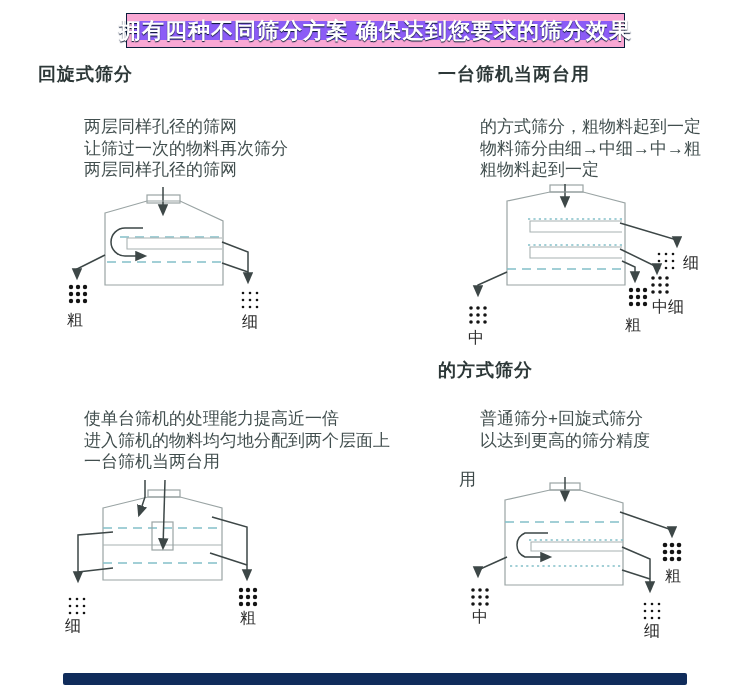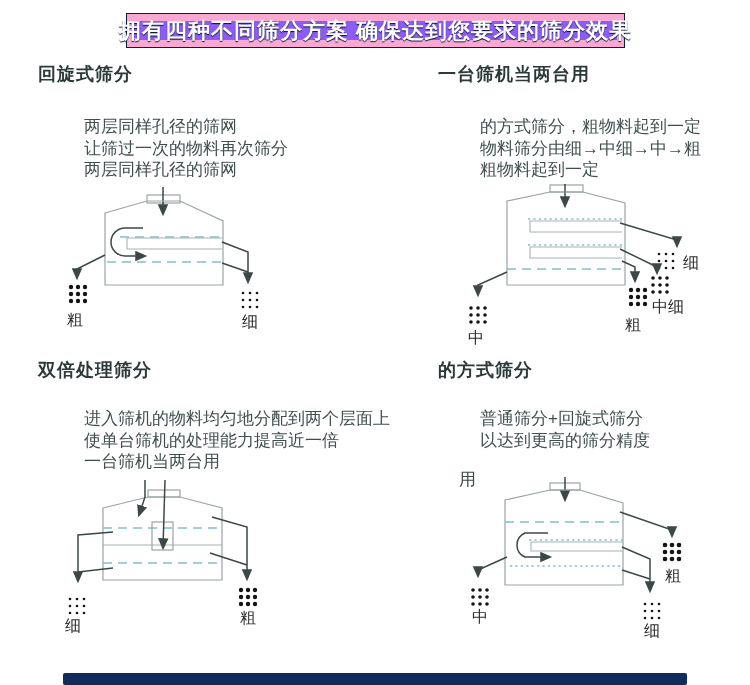--- a/index.html
+++ b/index.html
@@ -162,24 +162,23 @@
       <circle cx="31" cy="132" r="1.8"></circle>
         <circle cx="38" cy="132" r="1.8"></circle>
         <circle cx="45" cy="132" r="1.8"></circle>
       <circle cx="31" cy="139" r="1.8"></circle>
         <circle cx="38" cy="139" r="1.8"></circle>
         <circle cx="45" cy="139" r="1.8"></circle>
     </g>
     <text class="lbl" x="28" y="160">中</text>
   </svg>
 
-  <h3 class="quad-heading" style="left:38px;top:358px;">双倍处理筛分</h3>
   <p class="desc" style="left:68px;top:392px;">
+    <span>使单台筛机的处理能力提高近一倍</span>
     <span>进入筛机的物料均匀地分配到两个层面上</span>
-    <span>使单台筛机的处理能力提高近一倍</span>
     <span>一台筛机当两台用</span>
   </p>
   <svg class="diagram" style="left:40px;top:462px;" width="290" height="180" viewBox="0 0 290 180">
     <defs>
       <marker id="ah3" markerWidth="9" markerHeight="8" refX="6.5" refY="3.5" orient="auto">
         <path d="M0,0 L8,3.5 L0,7 z" fill="#3d4747"></path>
       </marker>
     </defs>
     <rect class="outline" x="108" y="28" width="32" height="7"></rect>
     <polygon class="outline" points="63,46 108,35 140,35 182,46 182,118 63,118"></polygon>

